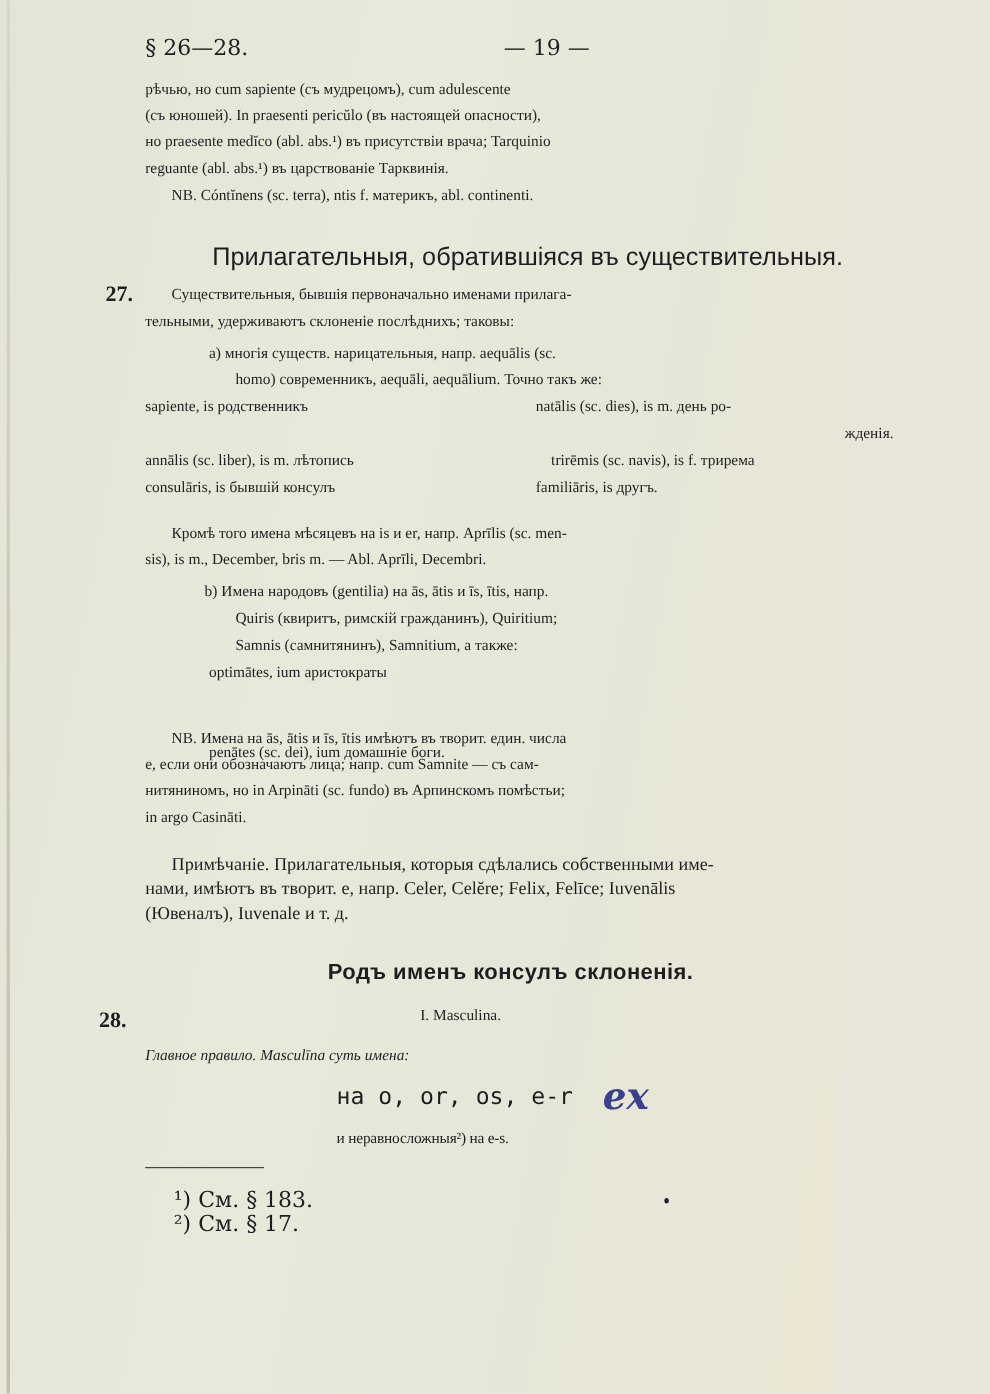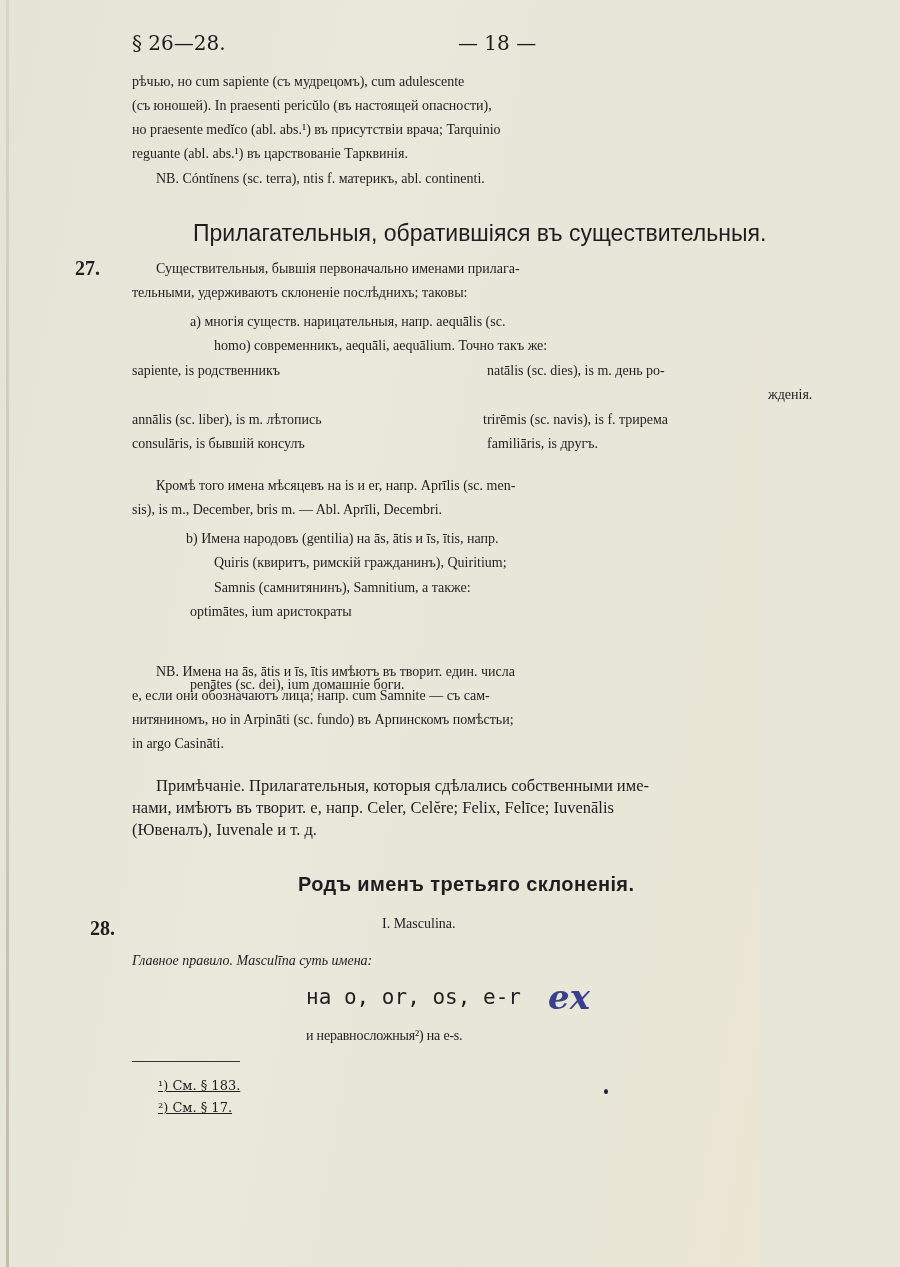--- a/index.html
+++ b/index.html
@@ -25,52 +25,52 @@
     .header-left { left: 132px; top: 31px; font-size: 20px; }
     .header-center { left: 458px; top: 31px; font-size: 20px; }
     .ital { font-style: italic; }
     .heading { font-family: "Liberation Sans", sans-serif; font-size: 23px; }
     .sec-num { font-family: "Liberation Serif", serif; font-size: 20px; font-weight: bold; }
     .note { font-size: 16.5px; line-height: 21px; font-family: "Liberation Serif", serif; }
     .heading2 { font-family: "Liberation Sans", sans-serif; font-size: 20px; font-weight: bold; letter-spacing: 0.4px; }
     .rule-endings { font-family: "DejaVu Sans Mono", "Liberation Mono", monospace; font-size: 21px; }
     .handwritten { color: #3c3f8e; font-style: italic; font-weight: bold; font-family: "DejaVu Serif", serif; font-size: 34px; }
     .footnote-line { position: absolute; left: 132px; top: 1061px; width: 108px; height: 1px; background: #333; }
-    .footnote { font-size: 13px; font-family: "DejaVu Serif", serif; text-decoration: underline; }
+    .footnote { font-size: 20px; font-family: "DejaVu Serif", serif; }
     .speck { position: absolute; width: 4px; height: 5px; border-radius: 50%; background: #2a1a3a; }
   </style>
 </head>
 <body>
 
 <div class="page">
   <div class="spine"></div>
 
   <div class="abs header-left">§ 26—28.</div>
-  <div class="abs header-center">— 18 —</div>
+  <div class="abs header-center">— 19 —</div>
 
   <div class="abs body-text" style="left:132px; top:70px;">рѣчью, но cum sapiente (съ мудрецомъ), cum adulescente</div>
   <div class="abs body-text" style="left:132px; top:94px;">(съ юношей). In praesenti pericŭlo (въ настоящей опасности),</div>
   <div class="abs body-text" style="left:132px; top:118px;">но praesente medĭco (abl. abs.¹) въ присутствіи врача; Tarquinio</div>
   <div class="abs body-text" style="left:132px; top:142px;">reguante (abl. abs.¹) въ царствованіе Тарквинія.</div>
   <div class="abs body-text" style="left:156px; top:167px;">NB. Cóntĭnens (sc. terra), ntis f. материкъ, abl. continenti.</div>
 
   <div class="abs heading" style="left:193px; top:220px;">Прилагательныя, обратившіяся въ существительныя.</div>
 
-  <div class="abs sec-num" style="left:75px; top:257px;">27.</div>
+  <div class="abs sec-num" style="left:96px; top:257px;">27.</div>
   <div class="abs body-text" style="left:156px; top:257px;">Существительныя, бывшія первоначально именами прилага-</div>
   <div class="abs body-text" style="left:132px; top:281px;">тельными, удерживаютъ склоненіе послѣднихъ; таковы:</div>
 
   <div class="abs body-text" style="left:190px; top:310px;">a) многія существ. нарицательныя, напр. aequālis (sc.</div>
   <div class="abs body-text" style="left:214px; top:334px;">homo) современникъ, aequāli, aequālium. Точно такъ же:</div>
 
   <div class="abs body-text" style="left:132px; top:359px;">sapiente, is родственникъ</div>
   <div class="abs body-text" style="left:487px; top:359px;">natālis (sc. dies), is m. день ро-</div>
   <div class="abs body-text" style="left:768px; top:383px;">жденія.</div>
   <div class="abs body-text" style="left:132px; top:408px;">annālis (sc. liber), is m. лѣтопись</div>
-  <div class="abs body-text" style="left:483px; top:408px;">trirēmis (sc. navis), is f. трирема</div>
+  <div class="abs body-text" style="left:501px; top:408px;">trirēmis (sc. navis), is f. трирема</div>
   <div class="abs body-text" style="left:132px; top:432px;">consulāris, is бывшій консулъ</div>
   <div class="abs body-text" style="left:487px; top:432px;">familiāris, is другъ.</div>
 
   <div class="abs body-text" style="left:156px; top:474px;">Кромѣ того имена мѣсяцевъ на is и er, напр. Aprīlis (sc. men-</div>
   <div class="abs body-text" style="left:132px; top:498px;">sis), is m., December, bris m. — Abl. Aprīli, Decembri.</div>
 
   <div class="abs body-text" style="left:186px; top:527px;">b) Имена народовъ (gentilia) на ās, ātis и īs, ītis, напр.</div>
   <div class="abs body-text" style="left:214px; top:551px;">Quiris (квиритъ, римскій гражданинъ), Quiritium;</div>
   <div class="abs body-text" style="left:190px; top:600px;">optimātes, ium аристократы</div>
   <div class="abs body-text" style="left:214px; top:576px;">Samnis (самнитянинъ), Samnitium, а также:</div>
@@ -78,21 +78,21 @@
 
   <div class="abs body-text" style="left:156px; top:660px;">NB. Имена на ās, ātis и īs, ītis имѣютъ въ творит. един. числа</div>
   <div class="abs body-text" style="left:132px; top:684px;">e, если они обозначаютъ лица; напр. cum Samnite — съ сам-</div>
   <div class="abs body-text" style="left:132px; top:708px;">нитяниномъ, но in Arpināti (sc. fundo) въ Арпинскомъ помѣстьи;</div>
   <div class="abs body-text" style="left:132px; top:732px;">in argo Casināti.</div>
 
   <div class="abs note" style="left:156px; top:775px;">Примѣчаніе. Прилагательныя, которыя сдѣлались собственными име-</div>
   <div class="abs note" style="left:132px; top:797px;">нами, имѣютъ въ творит. e, напр. Celer, Celĕre; Felix, Felīce; Iuvenālis</div>
   <div class="abs note" style="left:132px; top:819px;">(Ювеналъ), Iuvenale и т. д.</div>
 
-  <div class="abs heading2" style="left:298px; top:873px;">Родъ именъ третьяго склоненія.</div>
+  <div class="abs heading2" style="left:298px; top:873px;">Родъ именъ консулъ склоненія.</div>
   <div class="abs sec-num" style="left:90px; top:917px;">28.</div>
   <div class="abs body-text" style="left:382px; top:912px;">I. Masculina.</div>
   <div class="abs body-text ital" style="left:132px; top:949px;">Главное правило. Masculīna суть имена:</div>
   <div class="abs rule-endings" style="left:306px; top:985px;">на o, or, os, e-r</div>
   <div class="abs handwritten" style="left:548px; top:977px;">ex</div>
   <div class="abs body-text narrow" style="left:306px; top:1024px;">и неравносложныя²) на e-s.</div>
 
   <div class="footnote-line"></div>
   <div class="abs footnote" style="left:158px; top:1078px;">¹) См. § 183.</div>
   <div class="abs footnote" style="left:158px; top:1100px;">²) См. § 17.</div>

